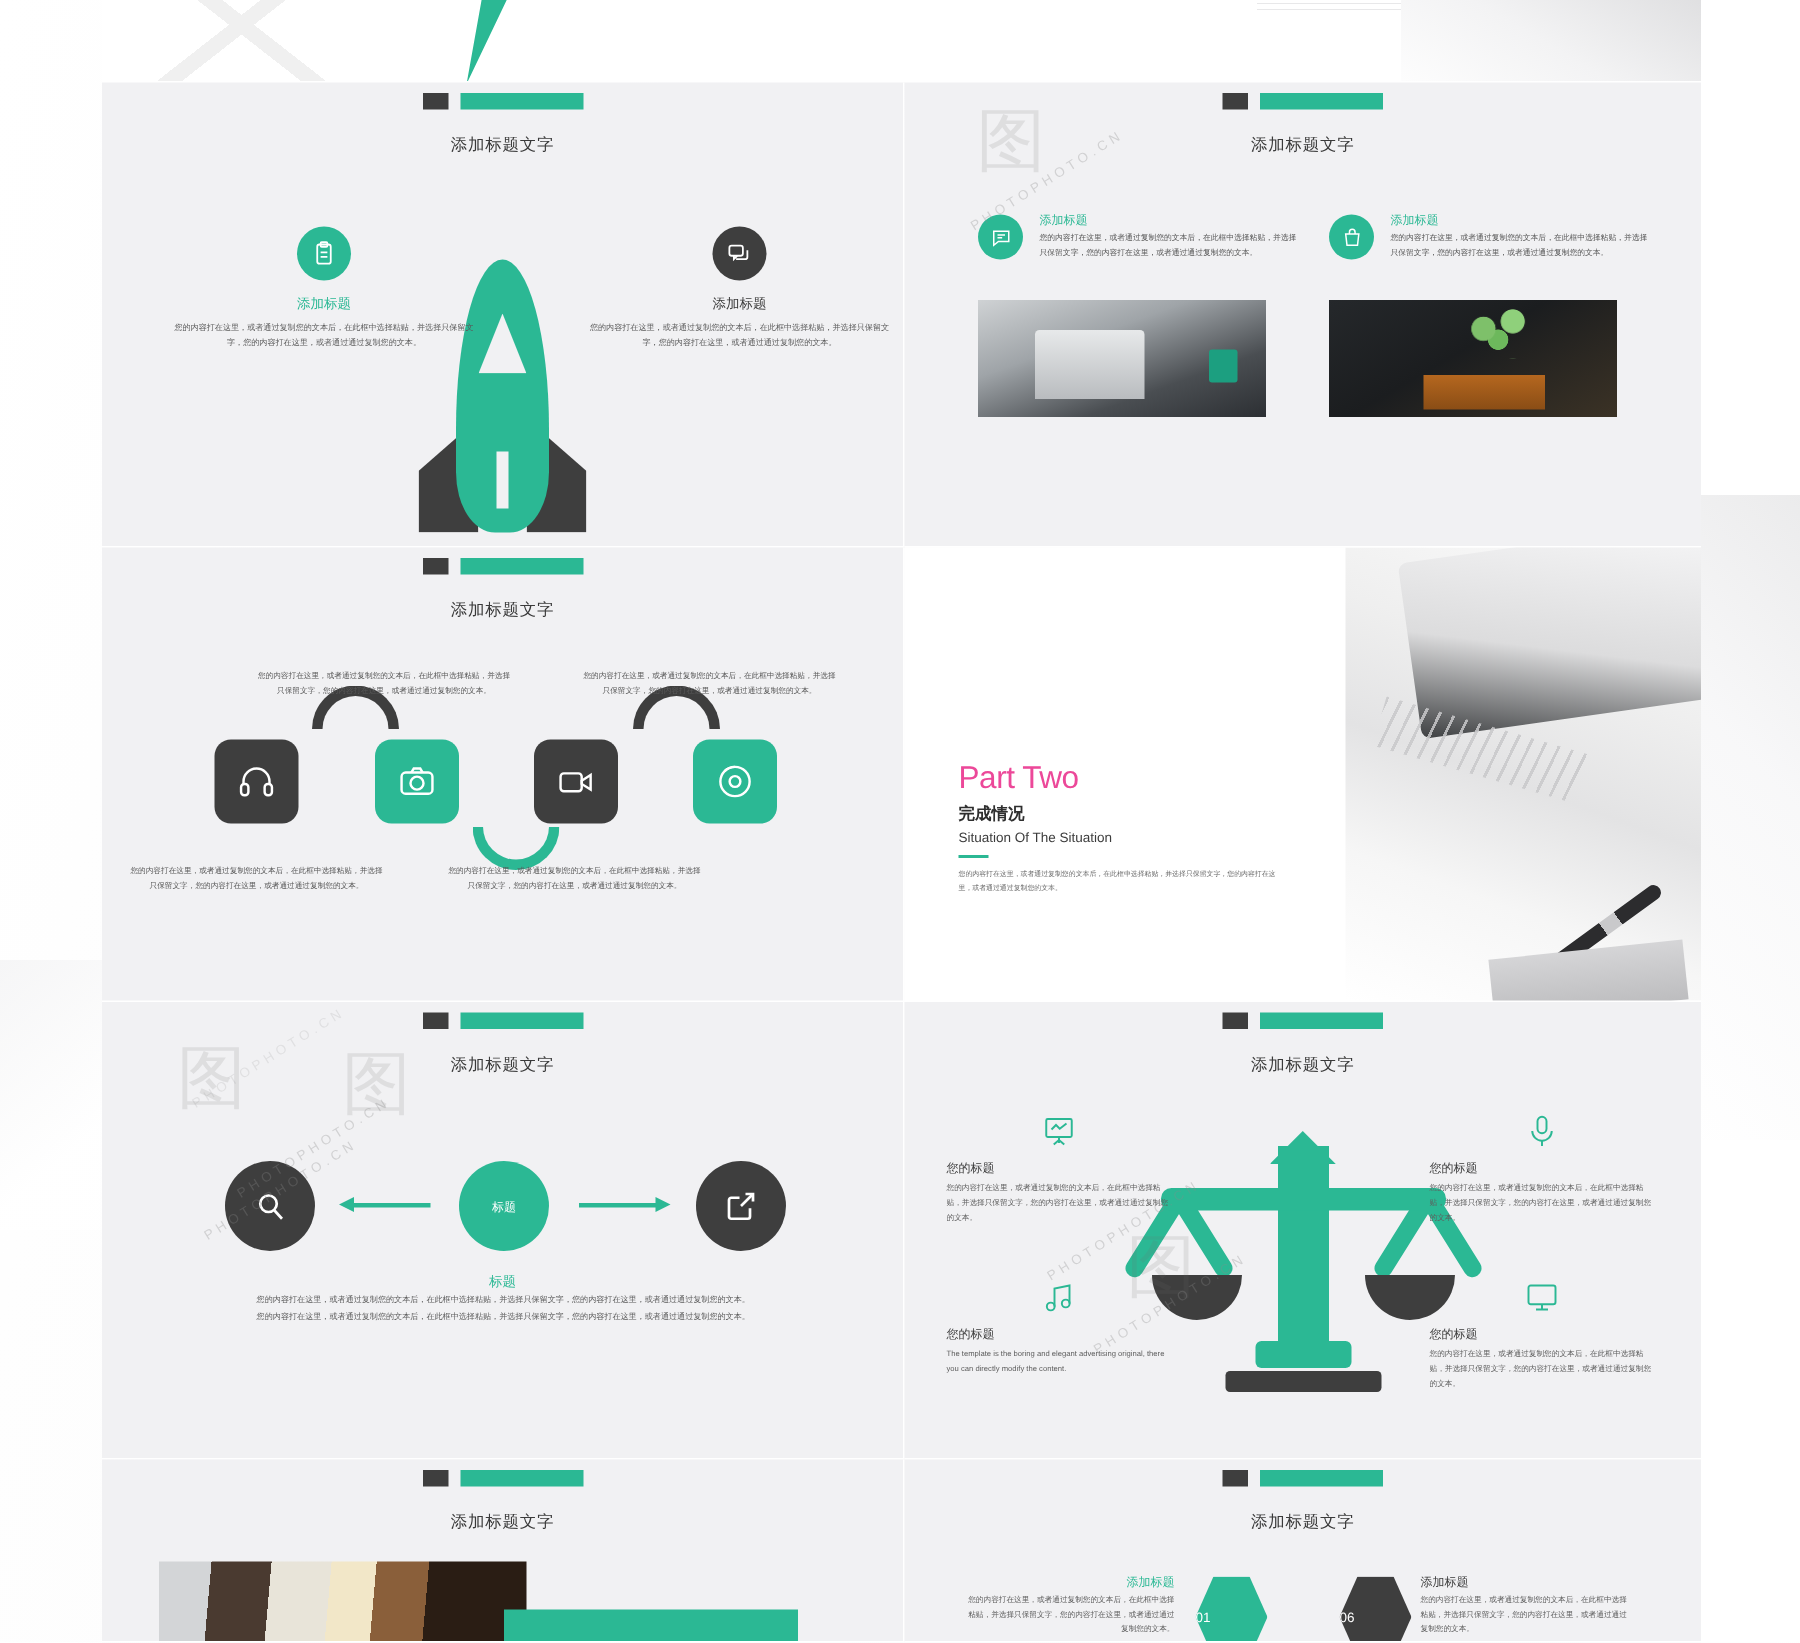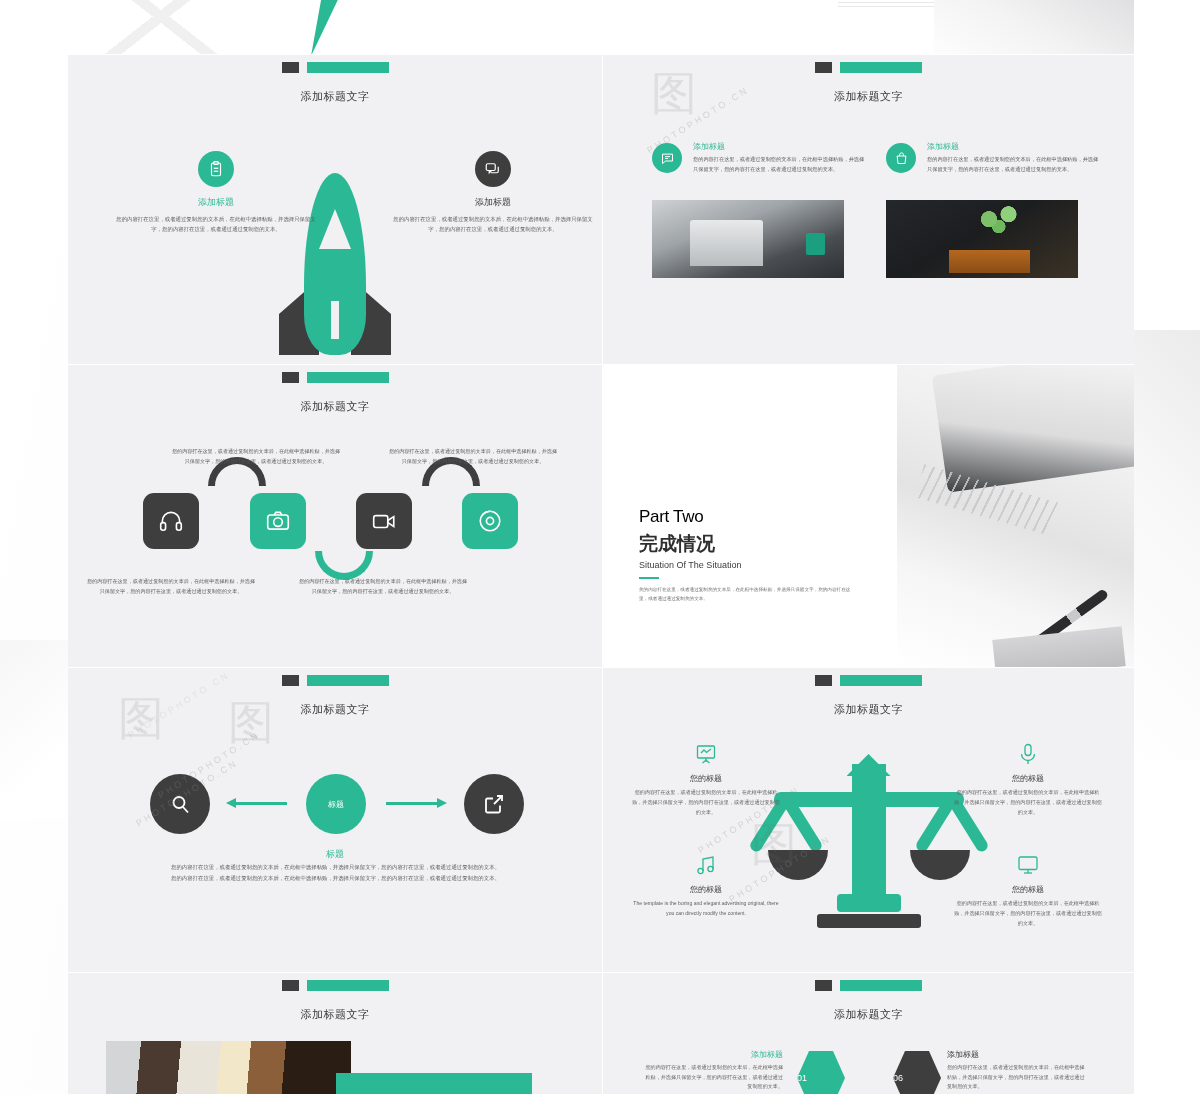--- a/index.html
+++ b/index.html
@@ -134,22 +134,22 @@
     transform:rotate(-8deg); border-radius:6px;}
   .pt-photo .spiral{ position:absolute; left:20px; top:118px; width:140px; height:34px;
     background:repeating-linear-gradient(100deg,#c8c8ca 0 2px, transparent 2px 9px);
     transform:rotate(16deg); opacity:.85;}
   .pt-photo .pen{ position:absolute; right:16px; bottom:34px; width:122px; height:10px;
     background:linear-gradient(90deg,#e8e8ea 0 12%, #2c2c2e 12% 62%, #c9c9cb 62% 72%, #2c2c2e 72% 100%);
     border-radius:5px; transform:rotate(-36deg);}
   .pt-photo .pad{ position:absolute; right:10px; bottom:-6px; width:130px; height:40px;
     background:linear-gradient(180deg,#d5d5d7,#bdbdbf); transform:rotate(-6deg);}
   .pt-txt{ position:absolute; left:36px; top:142px; width:220px;}
-  .pt-txt .big{ font-size:17px; color:#000000; letter-spacing:-.3px; }
-  .pt-txt .cn{ font-size:19px; color:#2f2f2f; font-weight:bold; margin-top:4px;}
+  .pt-txt .big{ font-size:21px; color:#ec4899; letter-spacing:-.3px; }
+  .pt-txt .cn{ font-size:11px; color:#2f2f2f; font-weight:bold; margin-top:4px;}
   .pt-txt .en{ font-size:9px; color:#3c3c3c; margin-top:3px;}
   .pt-txt .rule{ width:20px; height:2px; background:#2bb894; margin:7px 0 6px;}
   .pt-txt .p{ font-size:4.6px; line-height:2.0; color:#6a6a6a; text-align:left;}
 
   
   .bigcirc{ position:absolute; top:106px; width:60px; height:60px; border-radius:50%;
     display:flex; align-items:center; justify-content:center;}
   .bigcirc.d{ background:#3e3e3e;} .bigcirc.g{ background:#2bb894;}
   .bigcirc svg{ width:24px; height:24px; fill:none; stroke:#fff; stroke-width:1.8;}
   .bigcirc .lbl{ font-size:8px; color:#fff;}
@@ -172,21 +172,21 @@
   .sc .armR{ position:absolute; right:6px; top:44px; width:12px; height:62px; background:#2bb894; border-radius:6px;
     transform:rotate(-32deg); transform-origin:top center;}
   .sc .armR2{ position:absolute; right:6px; top:44px; width:12px; height:62px; background:#2bb894; border-radius:6px;
     transform:rotate(32deg); transform-origin:top center;}
   .sc .panL{ position:absolute; left:-6px; top:96px; width:60px; height:30px; background:#3e3e3e;
     border-radius:0 0 60px 60px;}
   .sc .panR{ position:absolute; right:-6px; top:96px; width:60px; height:30px; background:#3e3e3e;
     border-radius:0 0 60px 60px;}
   .sc .foot{ position:absolute; left:50%; margin-left:-32px; top:140px; width:64px; height:18px; background:#2bb894; border-radius:4px;}
   .sc .base{ position:absolute; left:50%; margin-left:-52px; top:160px; width:104px; height:14px; background:#3e3e3e; border-radius:3px;}
-  .quad{ position:absolute; width:150px; text-align:center;}
+  .quad{ position:absolute; width:150px; text-align:left;}
   .quad .ic{ height:28px; display:flex; align-items:center; justify-content:center;}
   .quad .ic svg{ width:24px; height:24px; fill:none; stroke:#2bb894; stroke-width:1.3;}
   .quad .h{ font-size:8px; color:#3a3a3a; margin:5px 0 4px;}
   .quad .p{ font-size:5.1px; line-height:1.95; color:#5e5e5e;}
 
   
   .s9img{ position:absolute; left:38px; top:68px; width:245px; height:60px;
     background:linear-gradient(95deg,#d3d5d7 0 14%, #4a3a30 14% 30%, #e8e4d9 30% 46%, #f2e7c8 46% 58%, #8a5f3a 58% 72%, #2a1d14 72% 100%);}
   .s9block{ position:absolute; left:268px; top:100px; width:196px; height:30px; background:#2bb894;}
 

